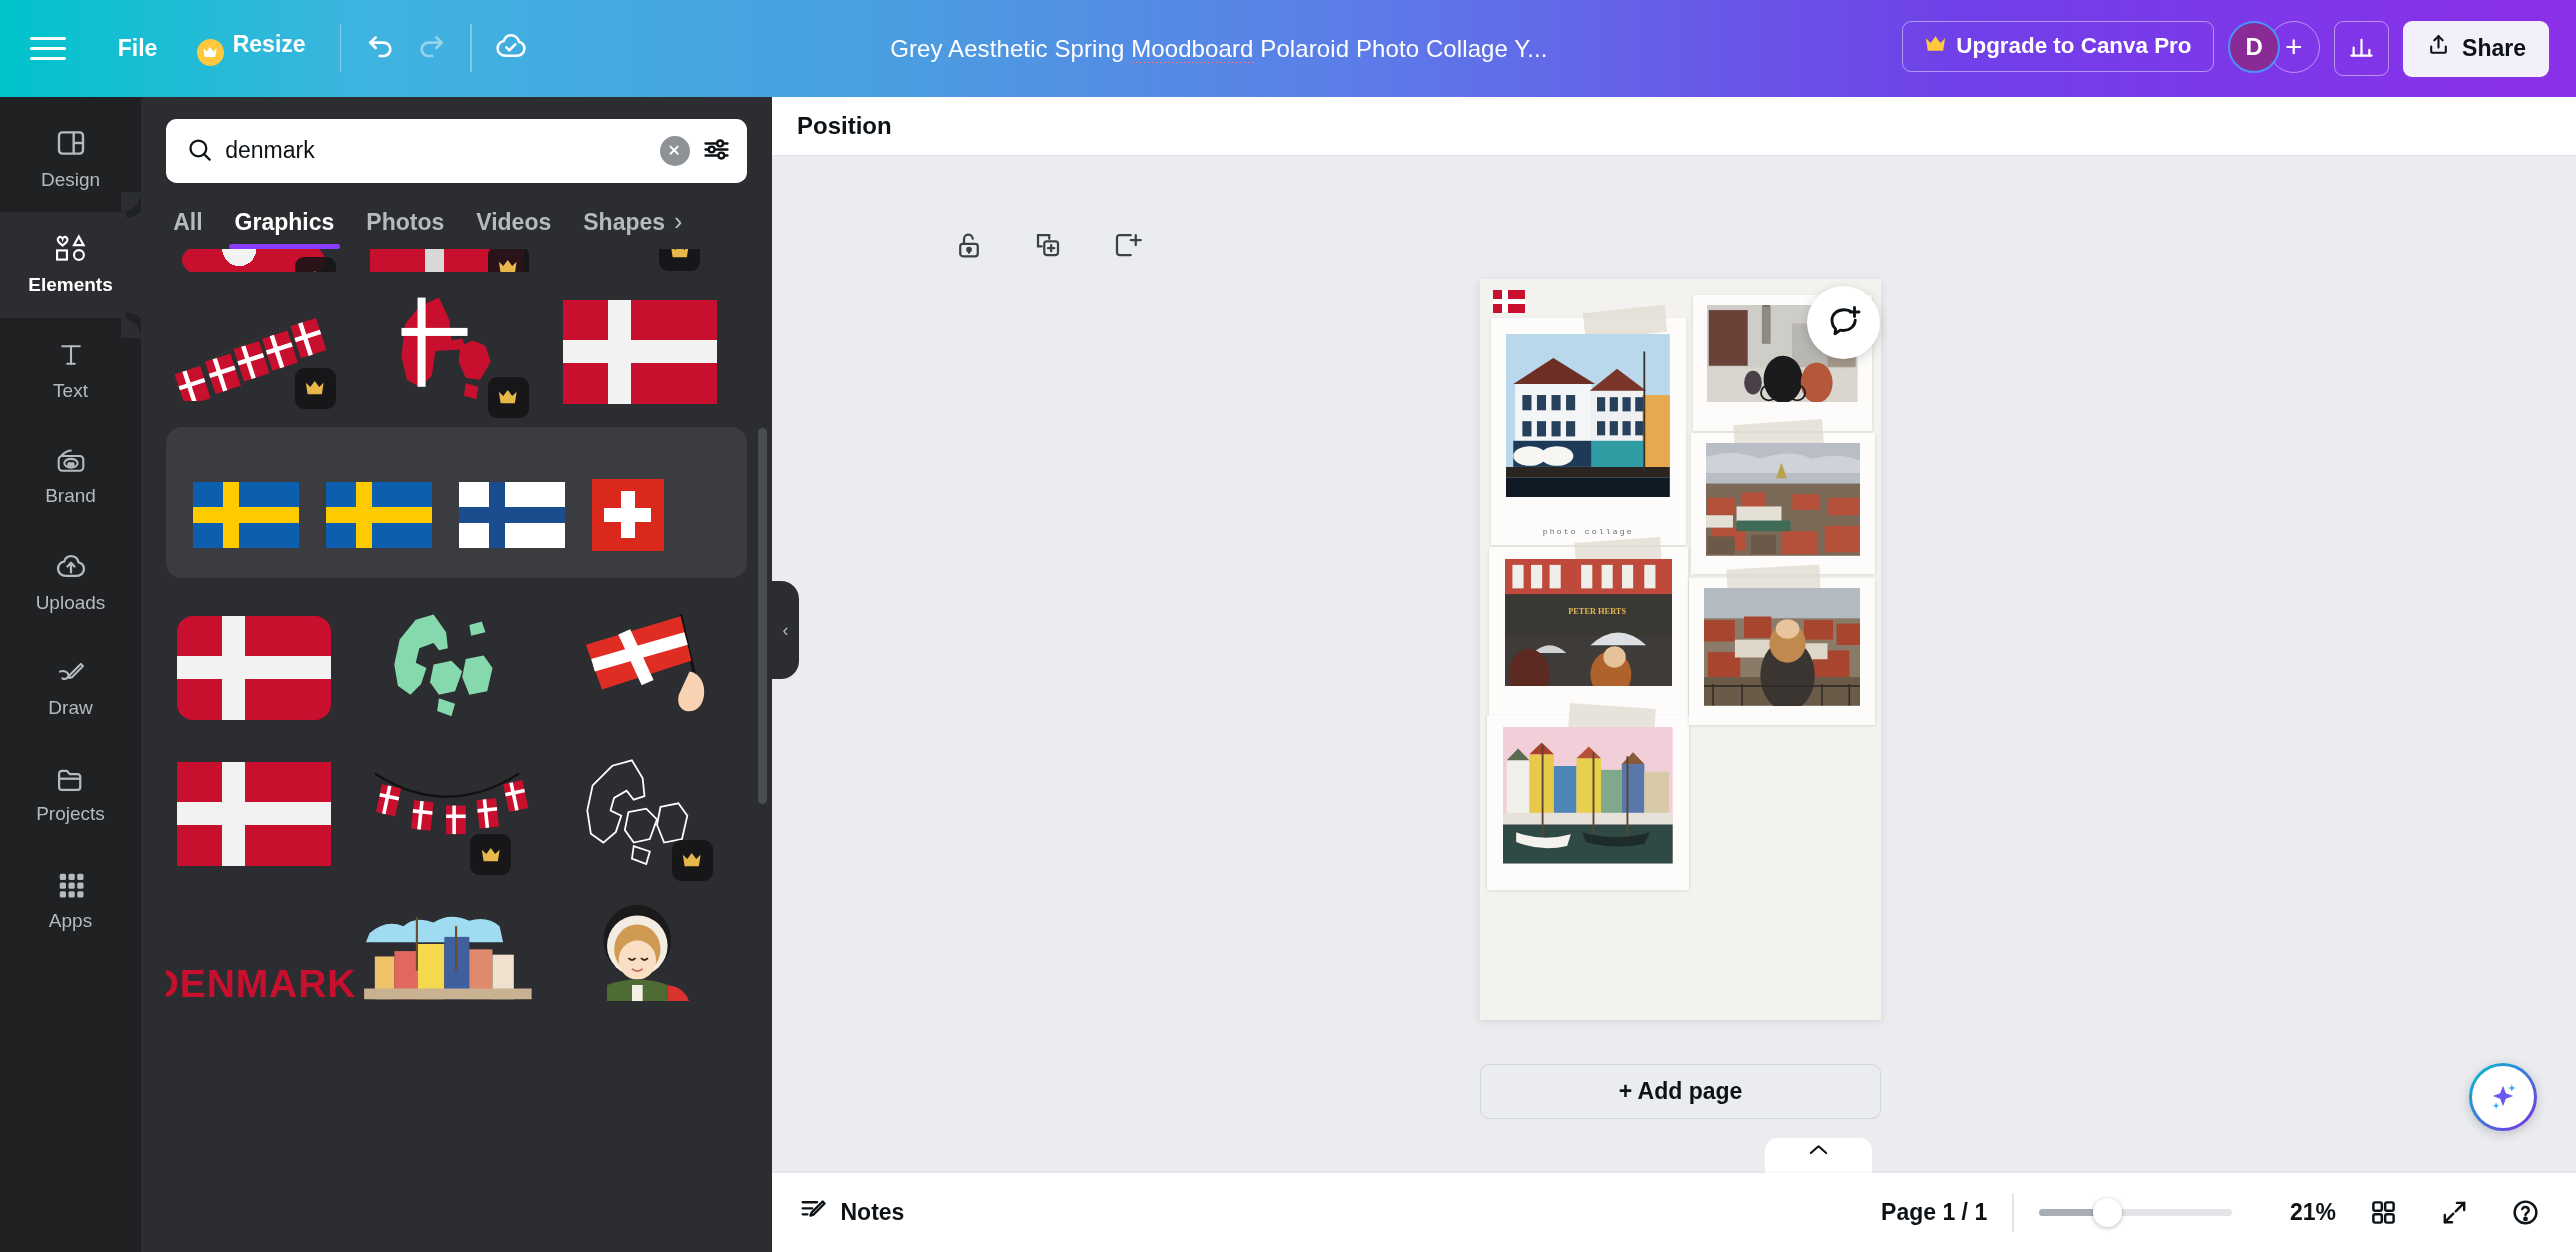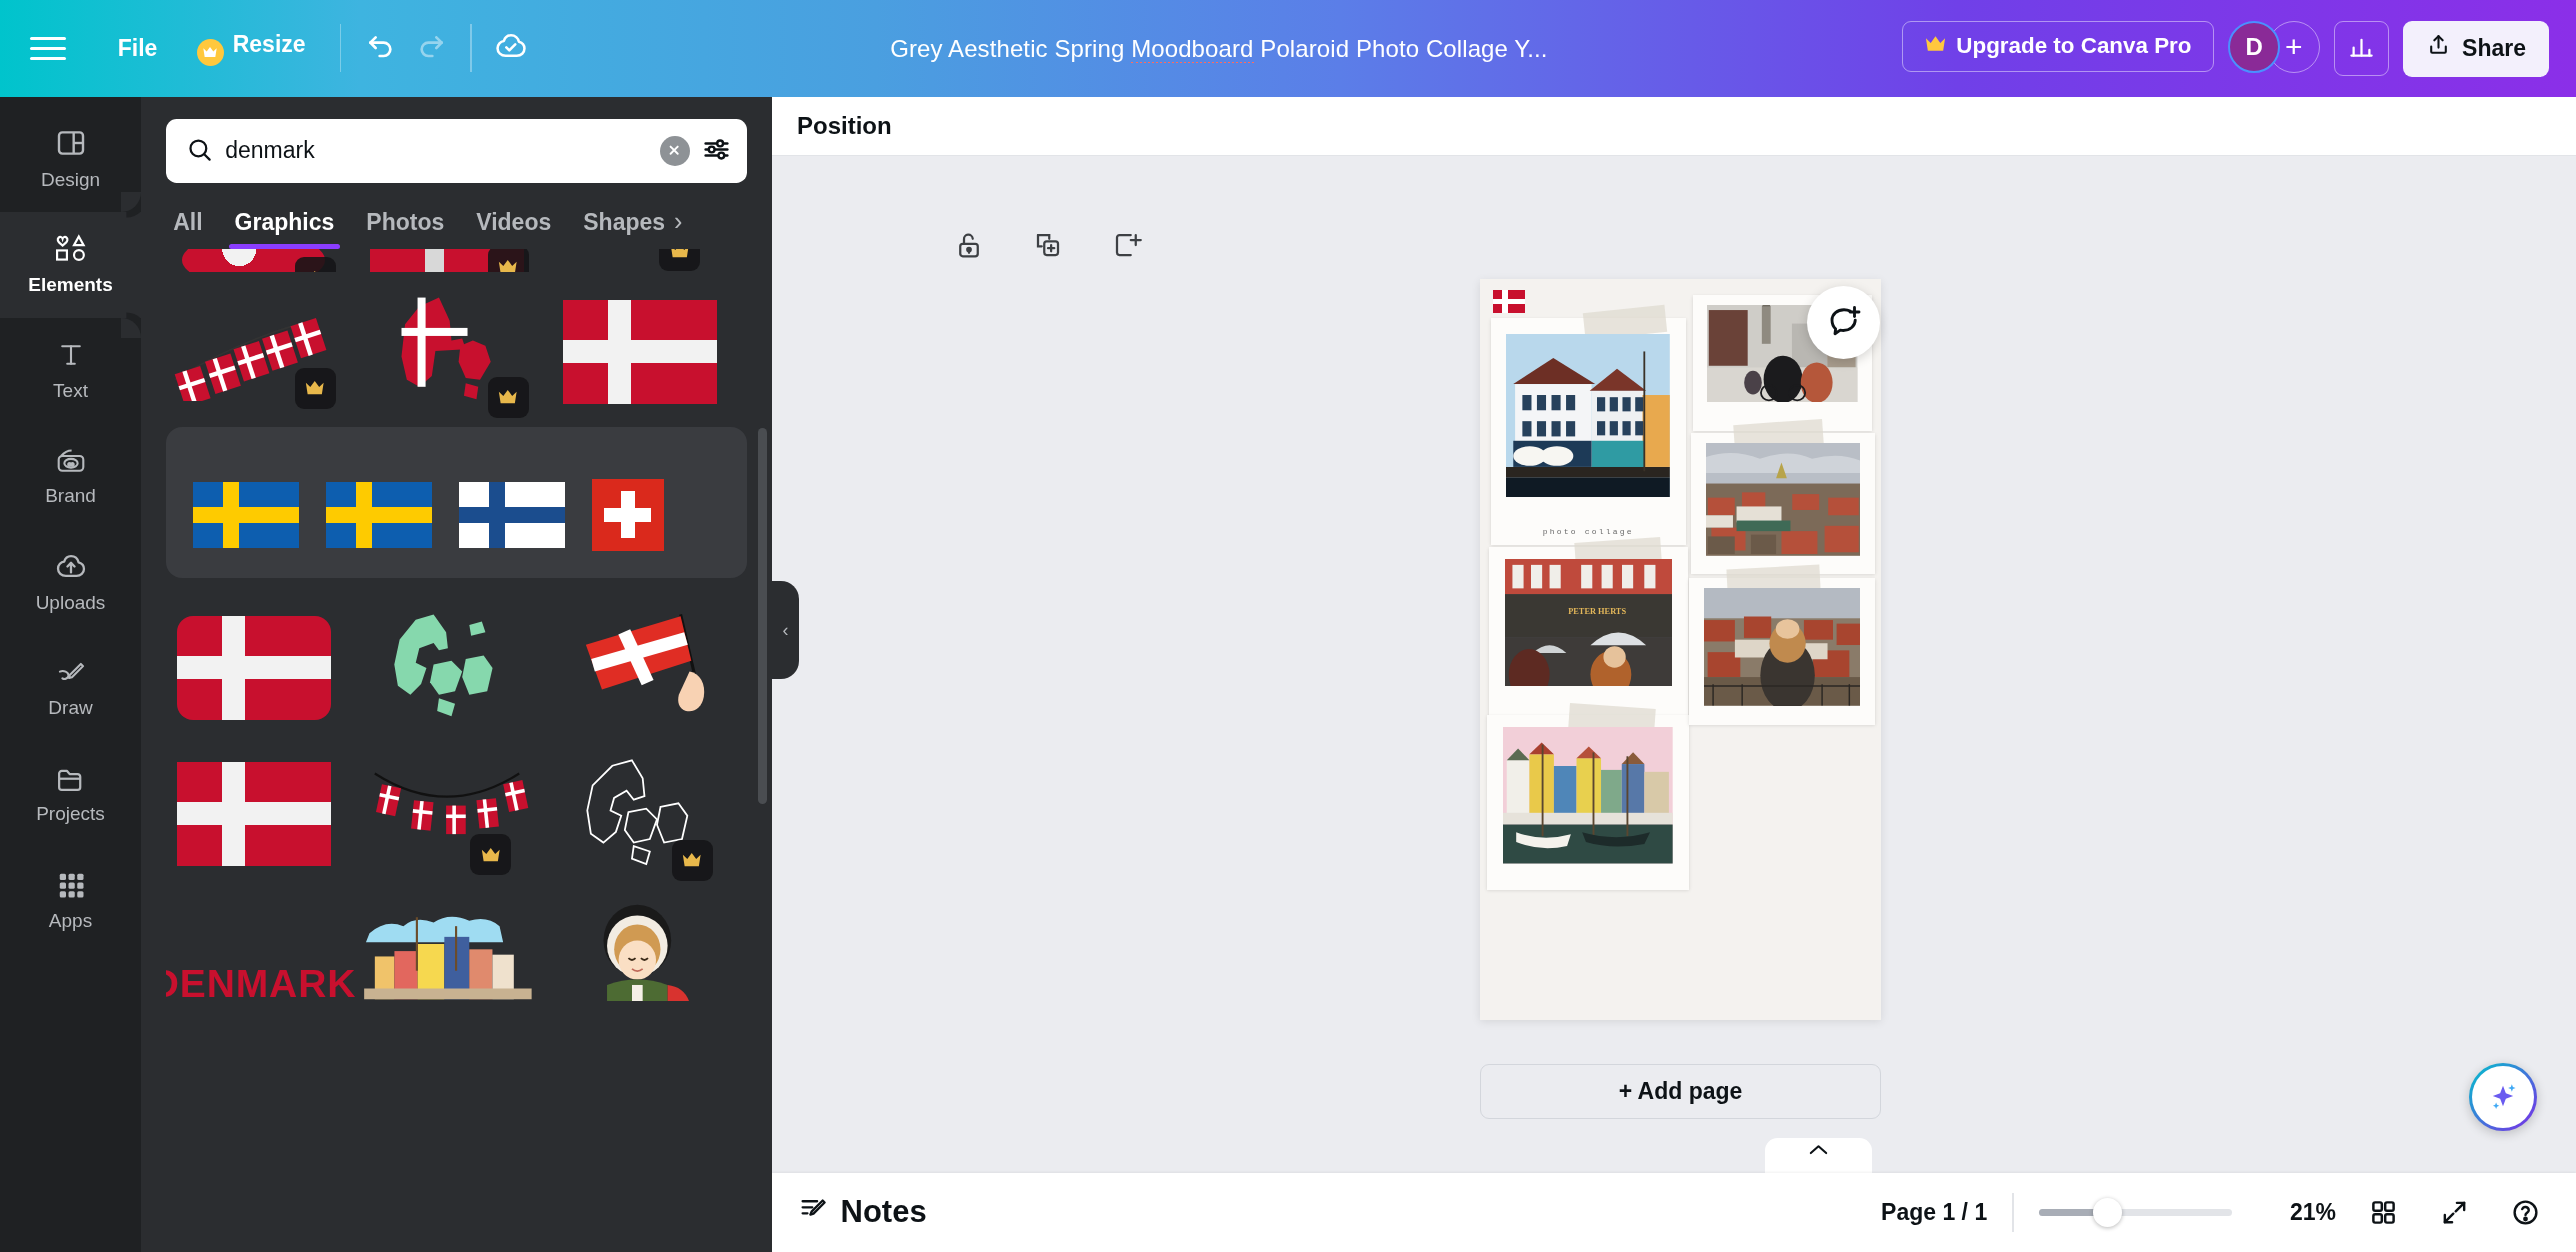--- a/index.html
+++ b/index.html
@@ -201,21 +201,21 @@
     background:#fff; border-radius:12.5px 12.5px 0 0;
     display:flex; align-items:flex-start; justify-content:center; padding-top:5.4px; cursor:pointer; z-index:4;
   }
 
   
   .bottombar {
     position:absolute; left:772px; bottom:0; width:1804px; height:79px;
     background:#fff; display:flex; align-items:center; padding:0 27px; gap:0; z-index:7;
     box-shadow:0 -0.9px 2.7px rgba(0,0,0,.06);
   }
-  .notes-btn { display:flex; gap:12.5px; font-size:31px; font-weight:600; color:#0d1216; cursor:pointer; }
+  .notes-btn { display:flex; align-items:center; gap:12.5px; font-size:23px; font-weight:600; color:#0d1216; cursor:pointer; }
   .bb-spacer { flex:1; }
   .page-count { font-size:23px; font-weight:600; color:#0d1216; white-space:nowrap; }
   .bb-sep { width:1.8px; height:39px; background:#e2e4e8; margin:0 25px; }
   .zoom-slider { position:relative; width:193px; height:27px; display:flex; align-items:center; cursor:pointer; }
   .zs-track { position:absolute; left:0; right:0; height:6.3px; background:#e2e4e8; border-radius:3.6px; }
   .zs-fill { position:absolute; left:0; width:32%; height:6.3px; background:#a8adb6; border-radius:3.6px; }
   .zs-knob {
     position:absolute; left:28%; width:29px; height:29px; border-radius:50%;
     background:#fff; box-shadow:0 0.9px 4.5px rgba(0,0,0,.28);
   }

